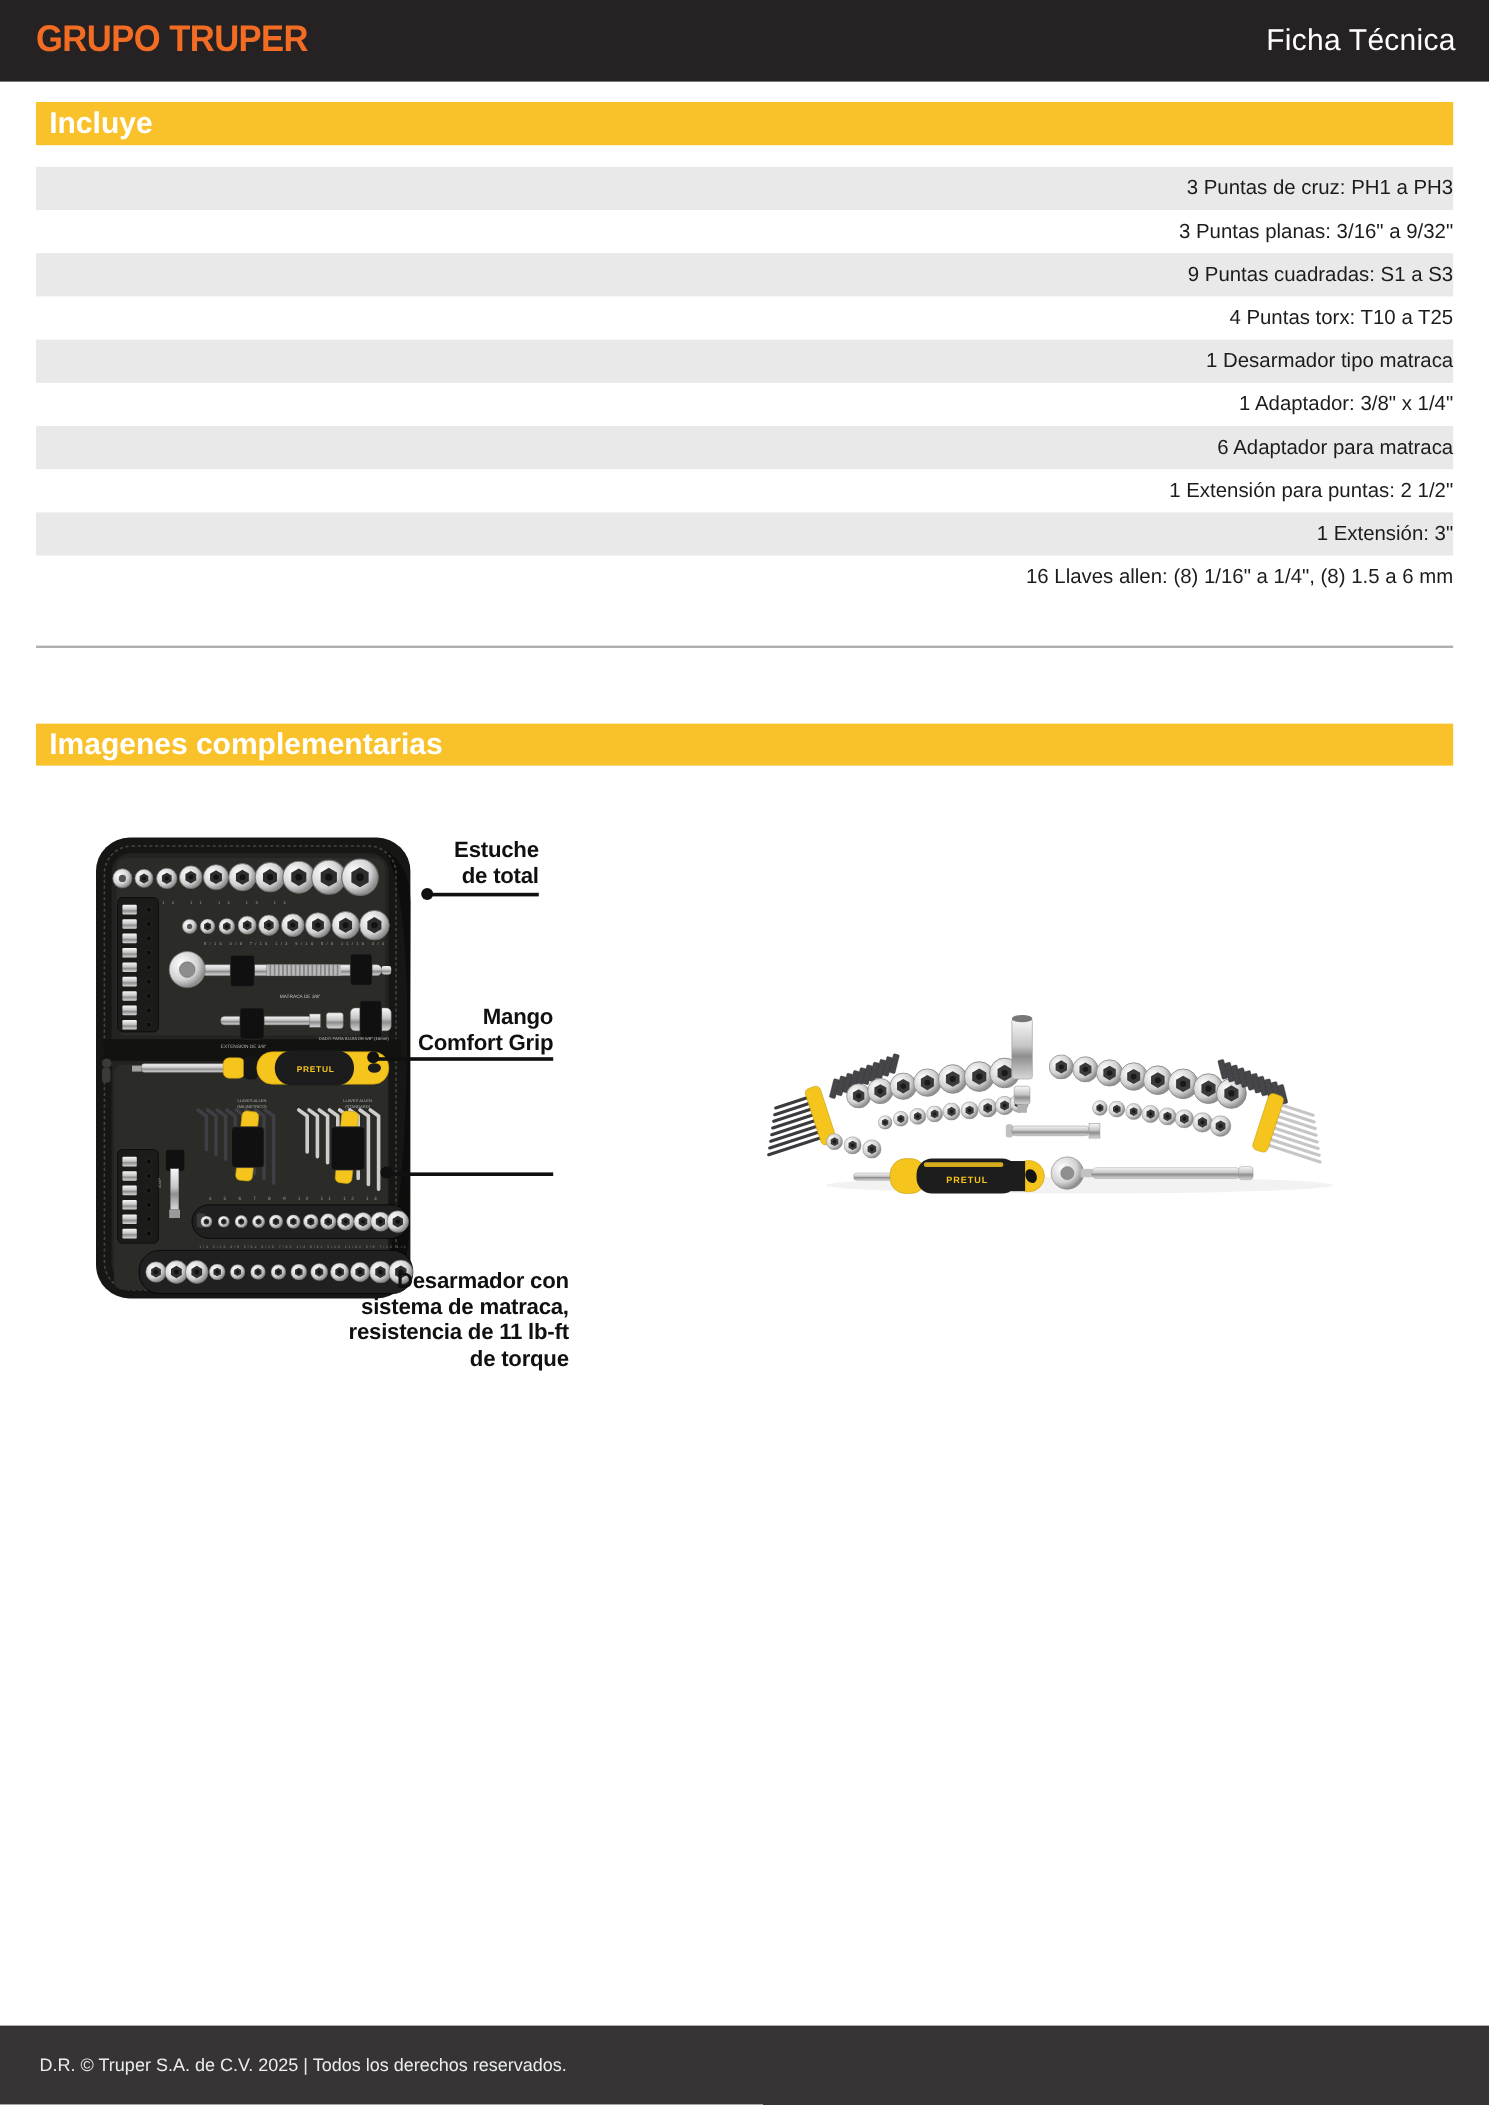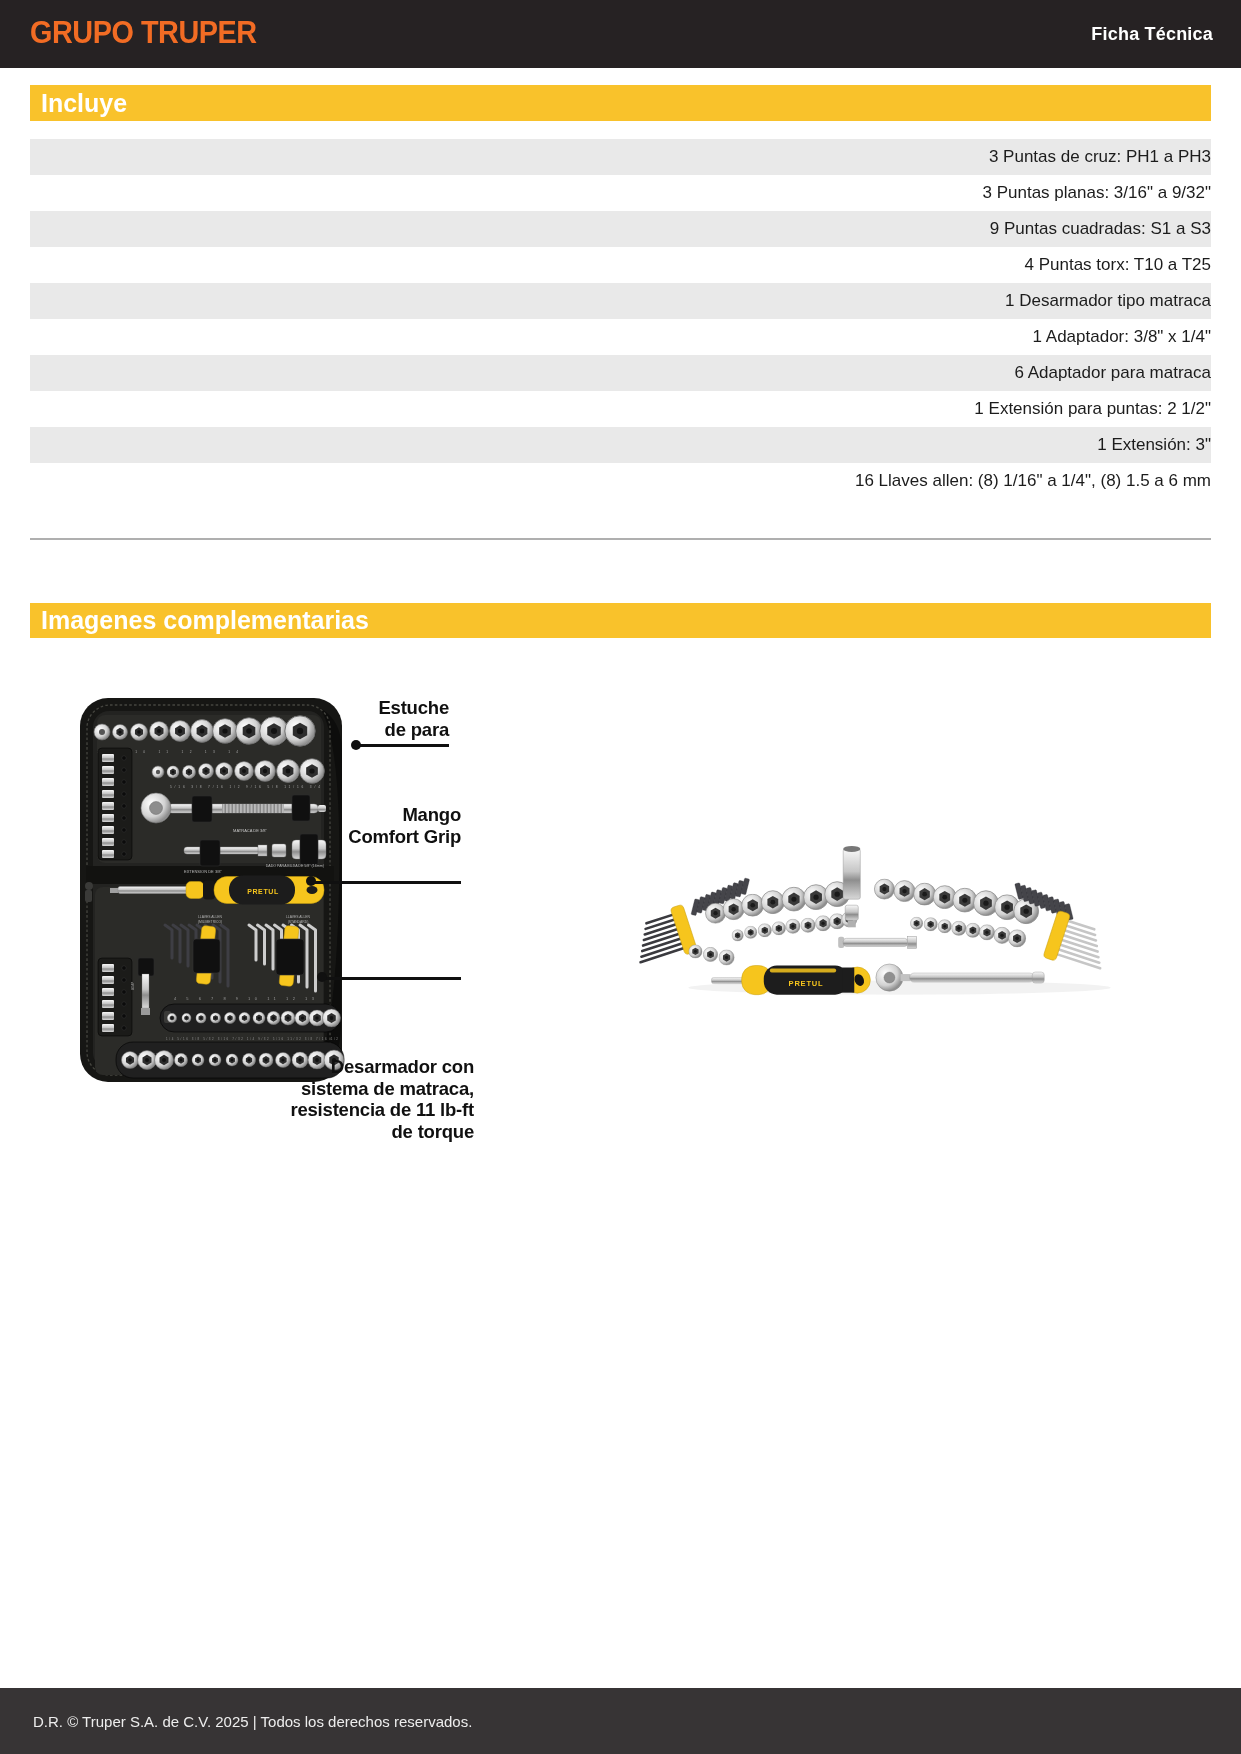--- a/index.html
+++ b/index.html
@@ -3,21 +3,21 @@
 <meta charset="utf-8">
 <style>
   html,body{margin:0;padding:0;background:#ffffff;font-family:"Liberation Sans",sans-serif;}
   .page{position:relative;width:1241px;height:1754px;background:#fff;overflow:hidden;}
 
   
   .header{position:absolute;left:0;top:0;width:100%;height:68px;background:#262223;}
   .brand{position:absolute;left:30px;top:50%;transform:translateY(-54%) scaleX(.93);transform-origin:left center;
          font-size:31px;font-weight:800;letter-spacing:-.5px;color:#F26C24;white-space:nowrap;}
   .doc-title{position:absolute;right:28px;top:50%;transform:translateY(-50%);
-         font-size:18px;font-weight:700;color:#ffffff;letter-spacing:.2px;}
+         font-size:25px;font-weight:400;color:#ffffff;letter-spacing:.2px;}
 
   
   .section-bar{position:absolute;left:30px;width:1181px;height:36px;background:#F9C22B;color:#fff;
          font-weight:700;font-size:25px;line-height:36px;padding-left:11px;box-sizing:border-box;}
   #bar-incluye{top:85px;}
   #bar-imagenes{top:603px;height:35px;line-height:35px;}
 
   
   .list{position:absolute;left:30px;width:1181px;top:139px;}
   .row{height:36px;line-height:36px;font-size:17px;color:#1c1c1c;padding-left:19px;text-align:right;}
@@ -31,21 +31,21 @@
 
   
   .ann{position:absolute;text-align:right;font-size:18.5px;font-weight:600;line-height:1.17;
        color:#101010;white-space:pre-line;letter-spacing:-.2px;}
   #ann-desarmador{font-weight:800;}
   .ann-line{position:absolute;height:2.5px;background:#101010;}
   .ann-dot{position:absolute;width:10px;height:10px;border-radius:50%;background:#101010;}
   #ann-estuche{right:792px;top:697px;}
   #line-estuche{left:357px;top:744px;width:92px;}
   #dot-estuche{left:351px;top:740px;}
-  #ann-mango{right:780px;top:804px;}
+  #ann-mango{right:780px;top:836px;}
   #line-mango{left:312px;top:881px;width:149px;}
   #dot-mango{left:306px;top:876px;}
   #ann-organizadores{right:780px;top:905px;}
   #line-organizadores{left:323px;top:977px;width:138px;}
   #dot-organizadores{left:317px;top:972px;}
   #ann-desarmador{right:767px;top:1056px;}
 
   
   .footer{position:absolute;left:0;top:1688px;width:100%;height:66px;background:#373435;color:#EDEDED;font-size:15px;}
   .footer-left{position:absolute;left:33px;top:50%;transform:translateY(-50%);}
@@ -284,21 +284,21 @@
         <use href="#sock" x="170" y="363" width="14" height="14"></use>
       <use href="#sock" x="186.5" y="362.5" width="15" height="15"></use>
         <use href="#sock" x="203" y="362" width="16" height="16"></use>
       <use href="#sock" x="219.5" y="361.5" width="17" height="17"></use>
         <use href="#sock" x="235.5" y="360.5" width="19" height="19"></use>
       <use href="#sock" x="251.5" y="359.5" width="21" height="21"></use>
     </g>
   </svg>
 
   <div class="ann" id="ann-estuche">Estuche
-de para</div>
+de total</div>
   <div class="ann-line" id="line-estuche"></div>
   <div class="ann-dot" id="dot-estuche"></div>
 
   <div class="ann" id="ann-mango">Mango
 Comfort Grip</div>
   <div class="ann-line" id="line-mango"></div>
   <div class="ann-dot" id="dot-mango"></div>
 
   <div class="ann-line" id="line-organizadores"></div>
   <div class="ann-dot" id="dot-organizadores"></div>

